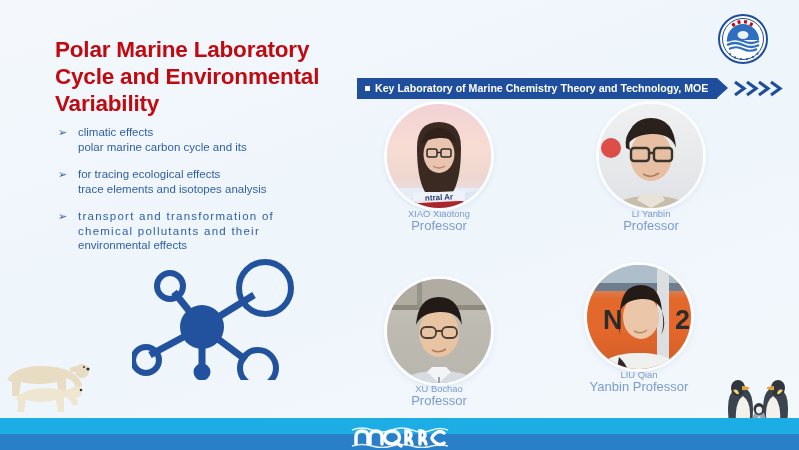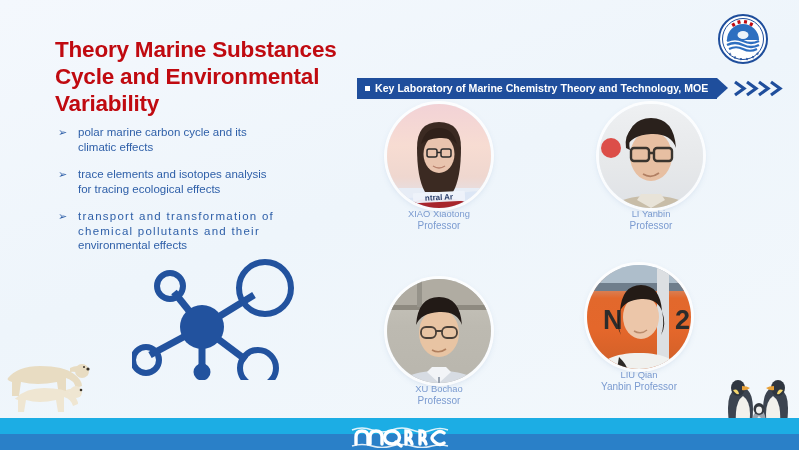--- a/index.html
+++ b/index.html
@@ -50,21 +50,21 @@
 
   
   .person{position:absolute;width:132px;text-align:center;}
   .photo{
     width:104px;height:104px;border-radius:50%;
     margin:0 auto;overflow:hidden;position:relative;
     box-shadow:0 0 0 3px rgba(255,255,255,0.85), 0 2px 7px rgba(90,130,180,0.28);
   }
   .photo .inner{position:absolute;inset:0;}
   .pname{color:#7B9BD0;font-size:9.4px;line-height:11.6px;}
-  .prole{color:#7B9BD0;font-size:10px;line-height:11.6px;}
+  .prole{color:#7B9BD0;font-size:13px;line-height:11.6px;}
 
   
   .ph1{background:linear-gradient(180deg,#f2d2d6 0%,#f7dcd2 40%,#efd7cf 70%,#dfe6f2 100%);}
   
   .ph2{background:linear-gradient(180deg,#eef0f2 0%,#e6e8ea 60%,#dfe2e6 100%);}
   
   .ph3{background:linear-gradient(180deg,#c9c6bd 0%,#bdbab1 45%,#b9b6ad 100%);}
   
   .ph4{background:linear-gradient(180deg,#b9cbd8 0%,#e2682c 32%,#e4672b 62%,#cf5f28 100%);}
 
@@ -77,37 +77,37 @@
   #footer-top{position:absolute;left:0;top:418px;width:799px;height:16px;background:#1CADE4;}
   #footer-bot{position:absolute;left:0;top:434px;width:799px;height:16px;background:#2A80C8;}
   #footer-logo{position:absolute;left:348px;top:424px;width:104px;height:24px;}
 </style>
 </head>
 <body>
 
 <div id="slide">
 
   <div id="title">
-    <div>Theory Marine Substances</div>
+    <div>Polar Marine Laboratory</div>
     <div>Cycle and Environmental</div>
     <div>Variability</div>
   </div>
 
   <div id="bullets">
 
     <div class="bullet">
       <span class="arrow">➢</span>
+      <div>climatic effects</div>
       <div>polar marine carbon cycle and its</div>
-      <div>climatic effects</div>
     </div>
 
     <div class="bullet">
       <span class="arrow">➢</span>
+      <div>for tracing ecological effects</div>
       <div>trace elements and isotopes analysis</div>
-      <div>for tracing ecological effects</div>
     </div>
 
     <div class="bullet spread">
       <span class="arrow">➢</span>
       <div>transport and transformation of</div>
       <div>chemical pollutants and their</div>
       <div class="l3">environmental effects</div>
     </div>
   </div>
 

